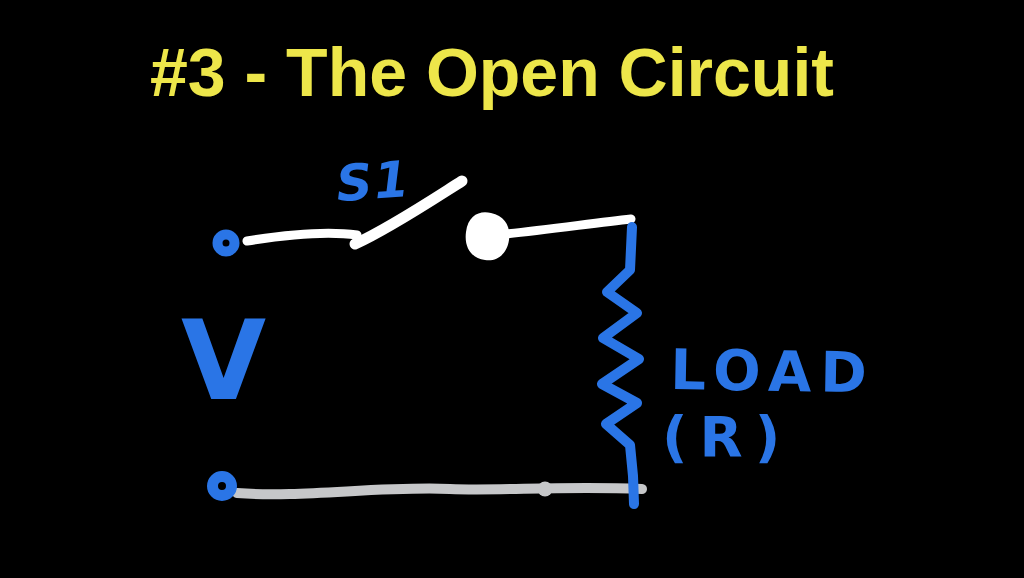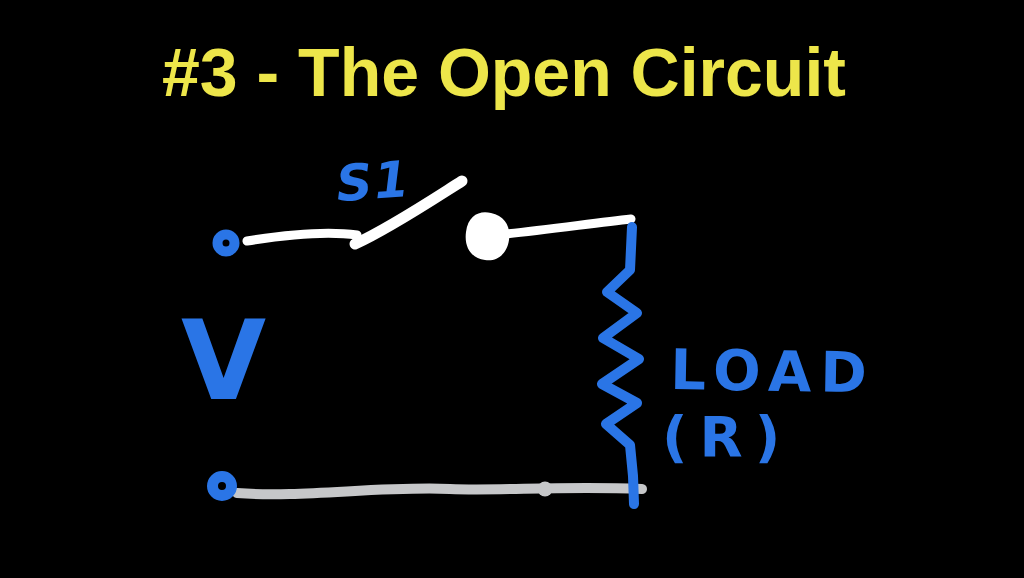--- a/index.html
+++ b/index.html
@@ -11,21 +11,21 @@
     position: relative;
     width: 1024px;
     height: 578px;
     background: var(--background, #000000);
     overflow: hidden;
     font-family: "Liberation Sans", sans-serif;
   }
   .slide-title {
     position: absolute;
     top: 38px;
-    left: 12px;
+    left: 0;
     width: 984px;
     margin: 0;
     text-align: center;
     font-family: "Liberation Sans", sans-serif;
     font-weight: bold;
     font-size: 68px;
     line-height: 1;
     letter-spacing: 0px;
     color: var(--title_yellow, #ede64a);
   }

